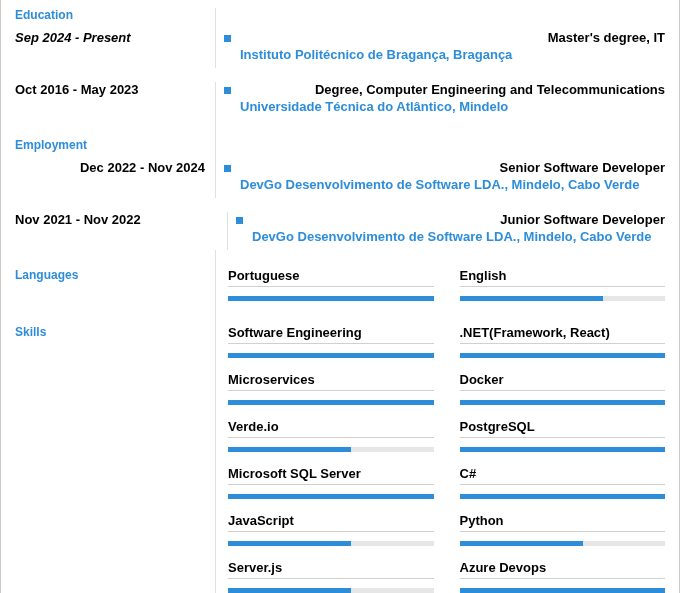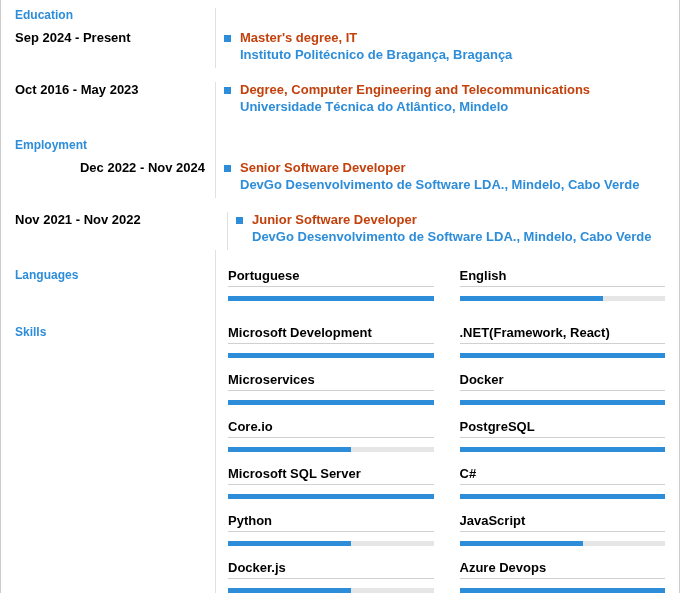--- a/index.html
+++ b/index.html
@@ -48,22 +48,23 @@
       position: absolute;
       left: -4px;
       top: 5px;
       width: 7px;
       height: 7px;
       background: #2d8dd9;
     }
     .entry-title {
       font-weight: bold;
       font-size: 13px;
-      color: #c2410c;
+      color: #000000;
       margin-bottom: 2px;
+      text-align: right;
     }
     .entry-sub {
       color: #2d8dd9;
       font-weight: bold;
       font-size: 13px;
     }
     .section-block {
       padding: 8px 14px 0 14px;
     }
     .section-row {
@@ -112,21 +113,21 @@
   </style>
 </head>
 <body>
 
 <div class="page">
 
   <div class="section-block">
     <div class="section-row">
       <div class="left-col">
         <div class="section-title">Education</div>
-        <div class="dates" style="font-weight:bold;">Sep 2024 - Present</div>
+        <div class="dates" style="font-weight:bold;font-style:italic;">Sep 2024 - Present</div>
       </div>
       <div class="right-col">
         <div style="height:22px"></div>
         <div class="entry-right" style="padding-left:12px; position:relative">
           <div class="bullet"></div>
           <div class="entry-title">Master's degree, IT</div>
           <div class="entry-sub">Instituto Politécnico de Bragança, Bragança</div>
         </div>
       </div>
     </div>
@@ -213,21 +214,21 @@
     </div>
 
   <div class="section-block" style="padding-top:0;">
     <div class="section-row">
       <div class="left-col">
         <div class="section-title">Skills</div>
       </div>
       <div class="right-col">
         <div class="two-col-skills" id="skills-container">
             <div class="skill">
-              <div class="skill-name">Microsoft Development</div>
+              <div class="skill-name">Software Engineering</div>
               <div class="bar-track">
                 <div class="bar-fill" style="width: 100%;"></div>
               </div>
             </div>
             <div class="skill">
               <div class="skill-name">.NET(Framework, React)</div>
               <div class="bar-track">
                 <div class="bar-fill" style="width: 100%;"></div>
               </div>
             </div>
@@ -237,21 +238,21 @@
                 <div class="bar-fill" style="width: 100%;"></div>
               </div>
             </div>
             <div class="skill">
               <div class="skill-name">Docker</div>
               <div class="bar-track">
                 <div class="bar-fill" style="width: 100%;"></div>
               </div>
             </div>
             <div class="skill">
-              <div class="skill-name">Core.io</div>
+              <div class="skill-name">Verde.io</div>
               <div class="bar-track">
                 <div class="bar-fill" style="width: 60%;"></div>
               </div>
             </div>
             <div class="skill">
               <div class="skill-name">PostgreSQL</div>
               <div class="bar-track">
                 <div class="bar-fill" style="width: 100%;"></div>
               </div>
             </div>
@@ -261,38 +262,38 @@
                 <div class="bar-fill" style="width: 100%;"></div>
               </div>
             </div>
             <div class="skill">
               <div class="skill-name">C#</div>
               <div class="bar-track">
                 <div class="bar-fill" style="width: 100%;"></div>
               </div>
             </div>
             <div class="skill">
+              <div class="skill-name">JavaScript</div>
+              <div class="bar-track">
+                <div class="bar-fill" style="width: 60%;"></div>
+              </div>
+            </div>
+            <div class="skill">
               <div class="skill-name">Python</div>
               <div class="bar-track">
                 <div class="bar-fill" style="width: 60%;"></div>
               </div>
             </div>
             <div class="skill">
-              <div class="skill-name">JavaScript</div>
+              <div class="skill-name">Server.js</div>
               <div class="bar-track">
                 <div class="bar-fill" style="width: 60%;"></div>
               </div>
             </div>
             <div class="skill">
-              <div class="skill-name">Docker.js</div>
-              <div class="bar-track">
-                <div class="bar-fill" style="width: 60%;"></div>
-              </div>
-            </div>
-            <div class="skill">
               <div class="skill-name">Azure Devops</div>
               <div class="bar-track">
                 <div class="bar-fill" style="width: 100%;"></div>
               </div>
             </div>
             <div class="skill">
               <div class="skill-name">JIRA</div>
             </div>
             <div class="skill">
               <div class="skill-name">Server Deployment</div>

